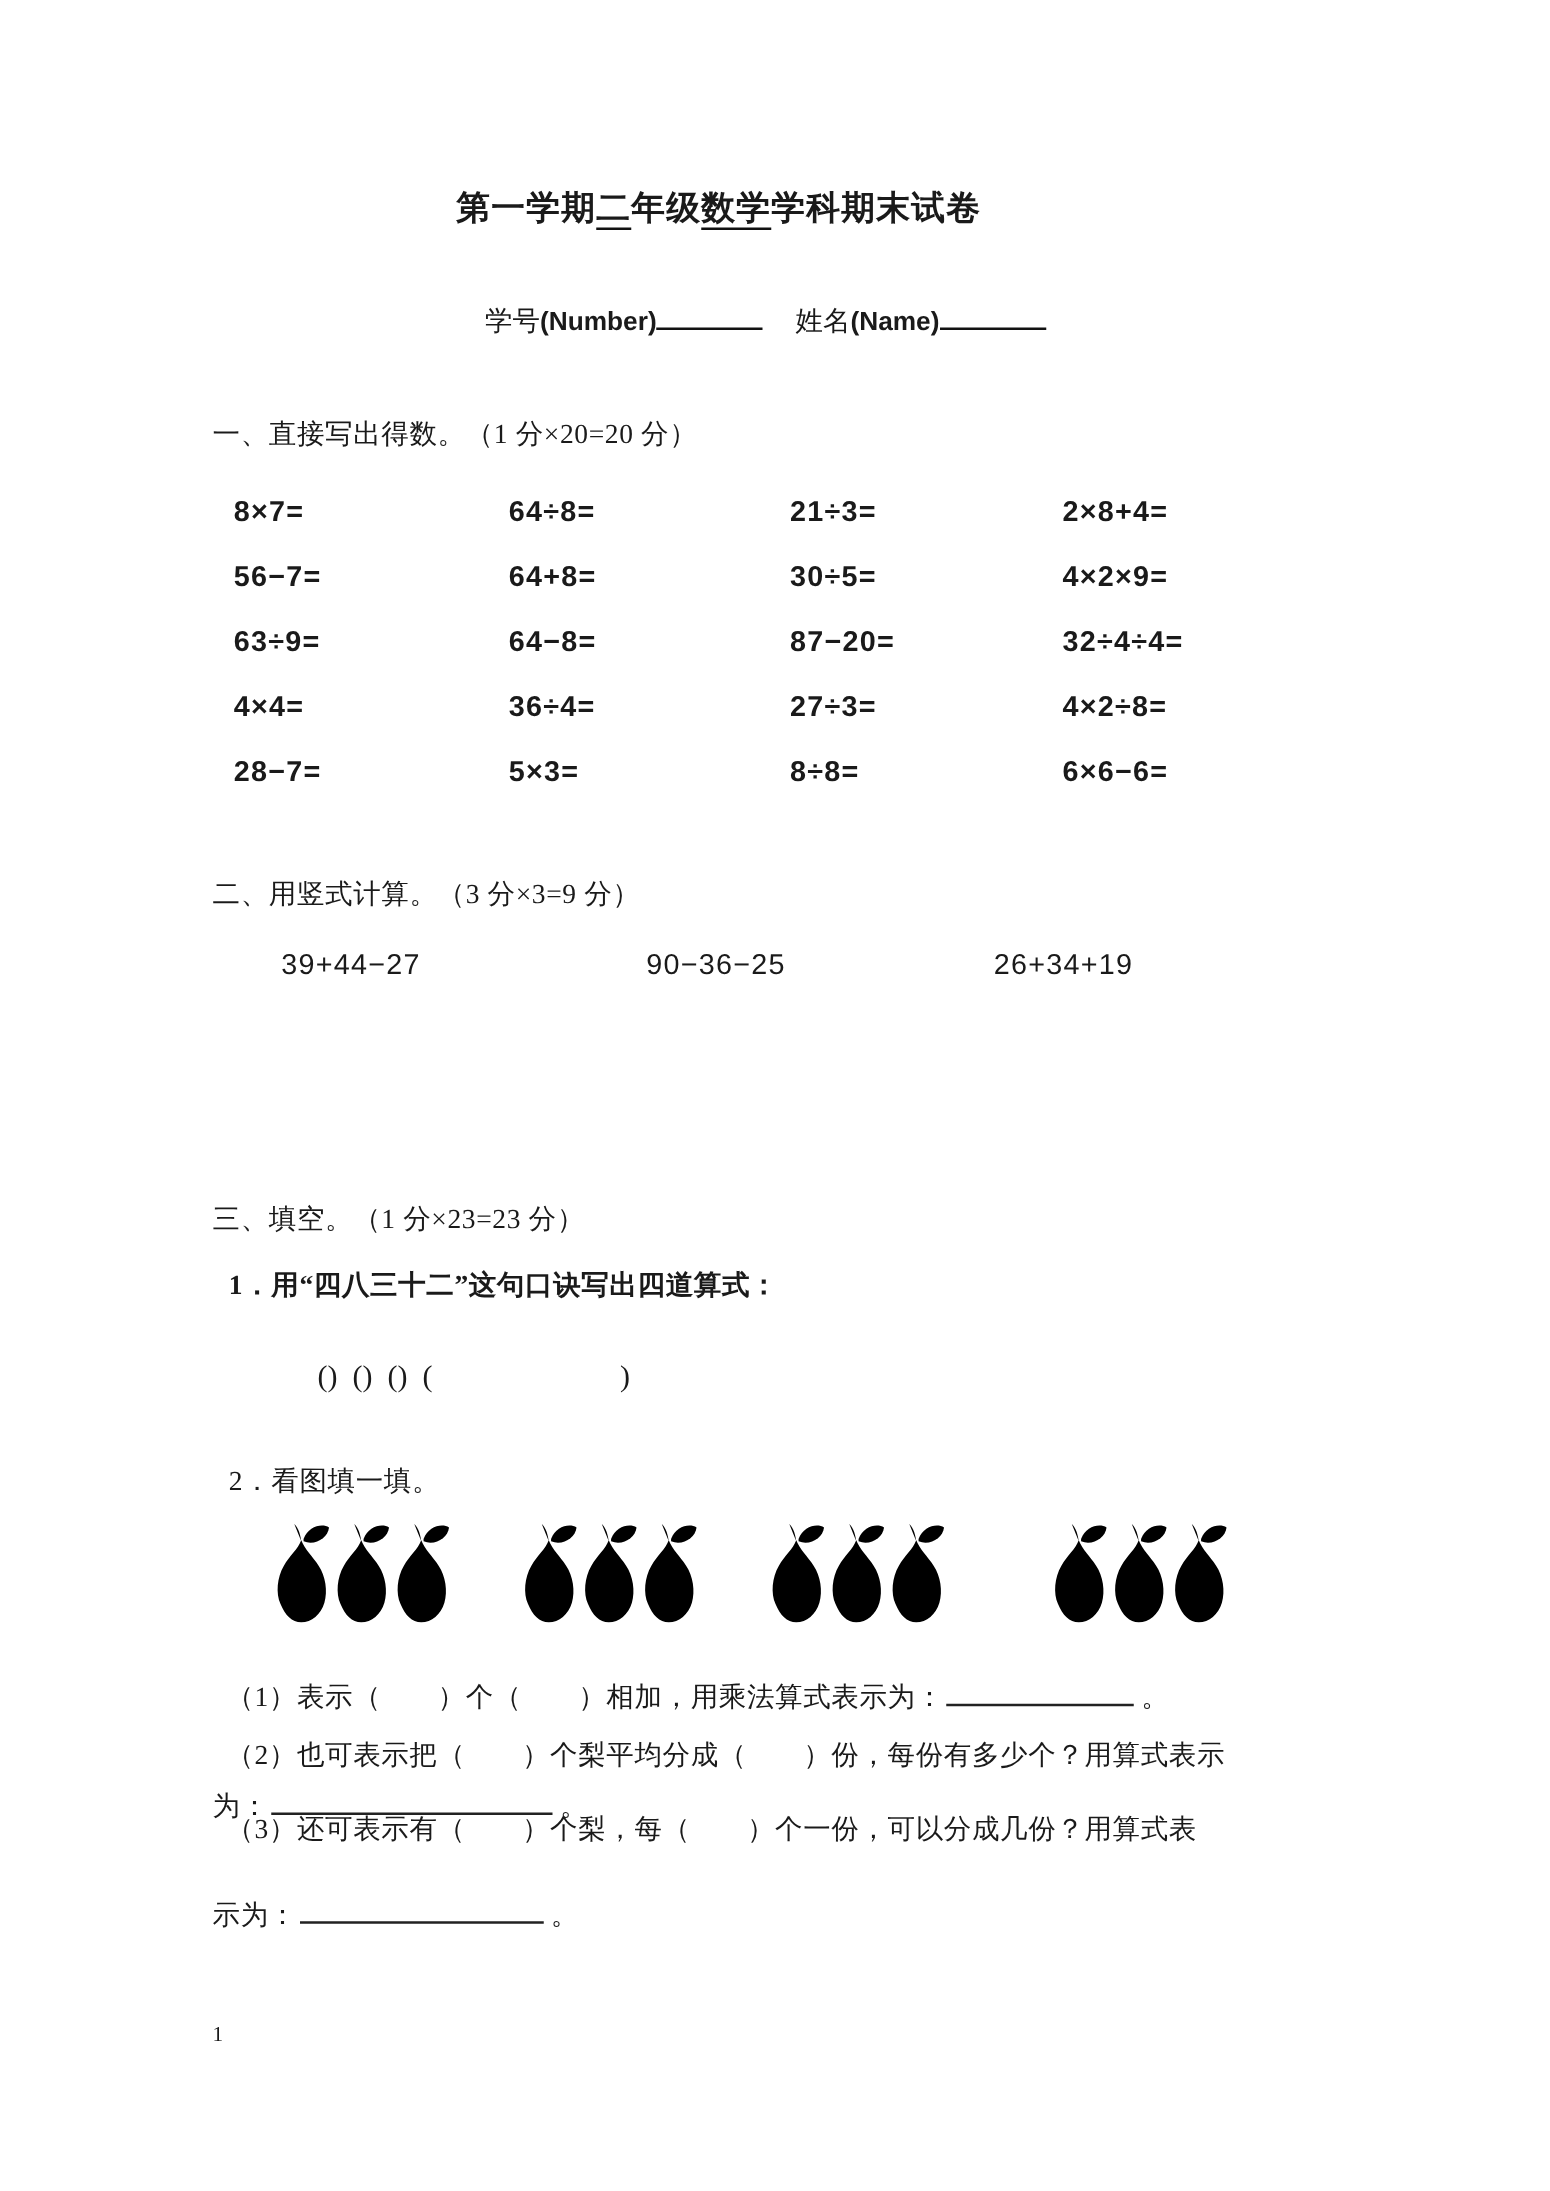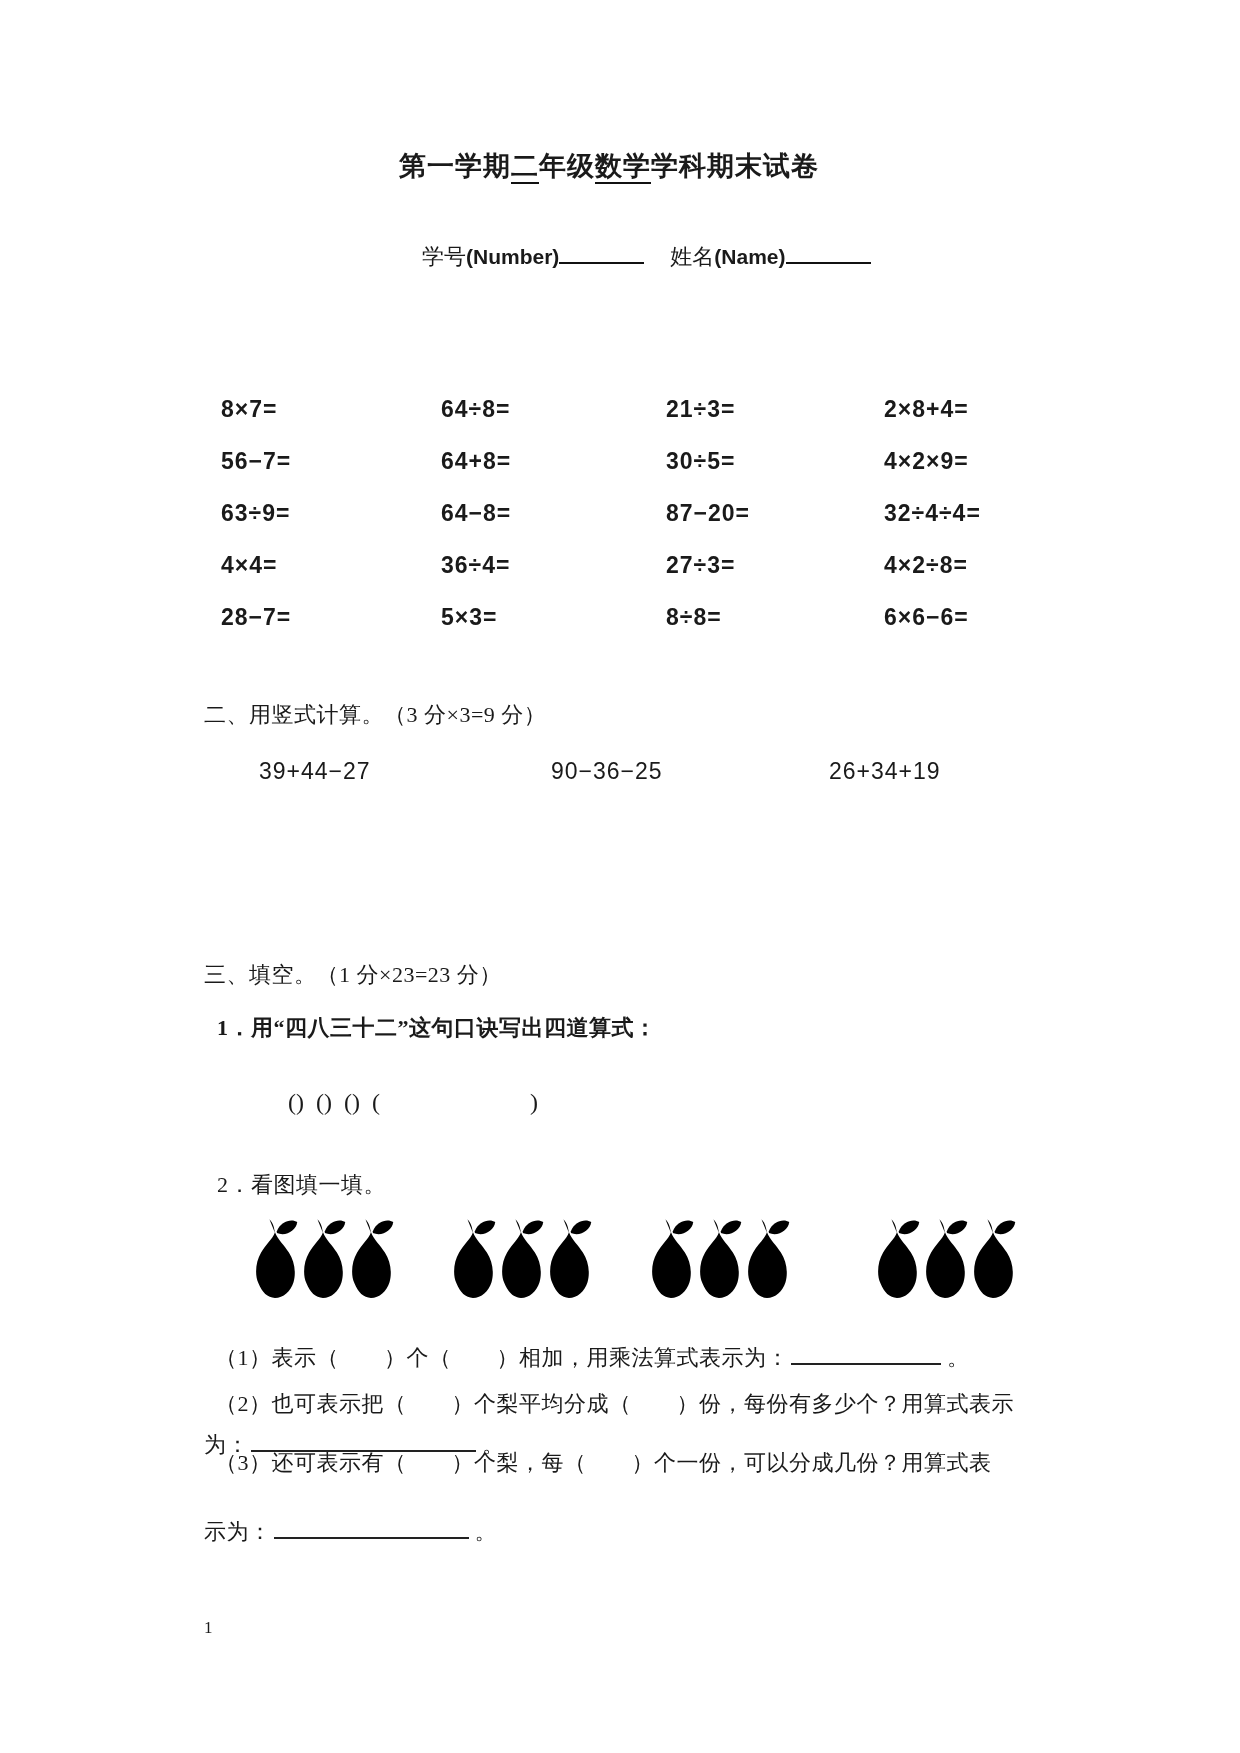--- a/index.html
+++ b/index.html
@@ -5,21 +5,21 @@
   html,body{margin:0;padding:0;background:#ffffff;}
   .page{
     position:relative;
     width:1240px;
     height:1753px;
     background:#ffffff;
     font-family:"Liberation Serif","DejaVu Serif",serif;
     color:#1a1a1a;
     overflow:hidden;
   }
-  .abs{position:absolute;margin-left:34px;}
+  .abs{position:absolute;}
   
   .title{
     top:130px;left:0;width:1150px;
     text-align:center;
     font-size:27px;font-weight:bold;
     letter-spacing:1px;
     font-family:"Liberation Serif","DejaVu Serif",serif;
   }
   .title .u{border-bottom:2px solid #111;padding-bottom:1px;}
   
@@ -114,20 +114,21 @@
 <div class="page">
 
   <h1 class="abs title">
     <span>第一学期</span><span class="u">二</span><span>年级</span><span class="u">数学</span><span>学科期末试卷</span>
   </h1>
 
   <div class="abs id-line">
     <span>学号</span><span class="en">(Number)</span><span class="blank w85"></span><span class="id-gap"></span><span>姓名</span><span class="en">(Name)</span><span class="blank w85"></span>
   </div>
 
+  <div class="abs heading s1-heading">一、直接写出得数。（1 分×20=20 分）</div>
 
   <div class="abs grid">
     <span class="prob">8×7=</span>
     <span class="prob">64÷8=</span>
     <span class="prob">21÷3=</span>
     <span class="prob">2×8+4=</span>
     <span class="prob">56−7=</span>
     <span class="prob">64+8=</span>
     <span class="prob">30÷5=</span>
     <span class="prob">4×2×9=</span>

